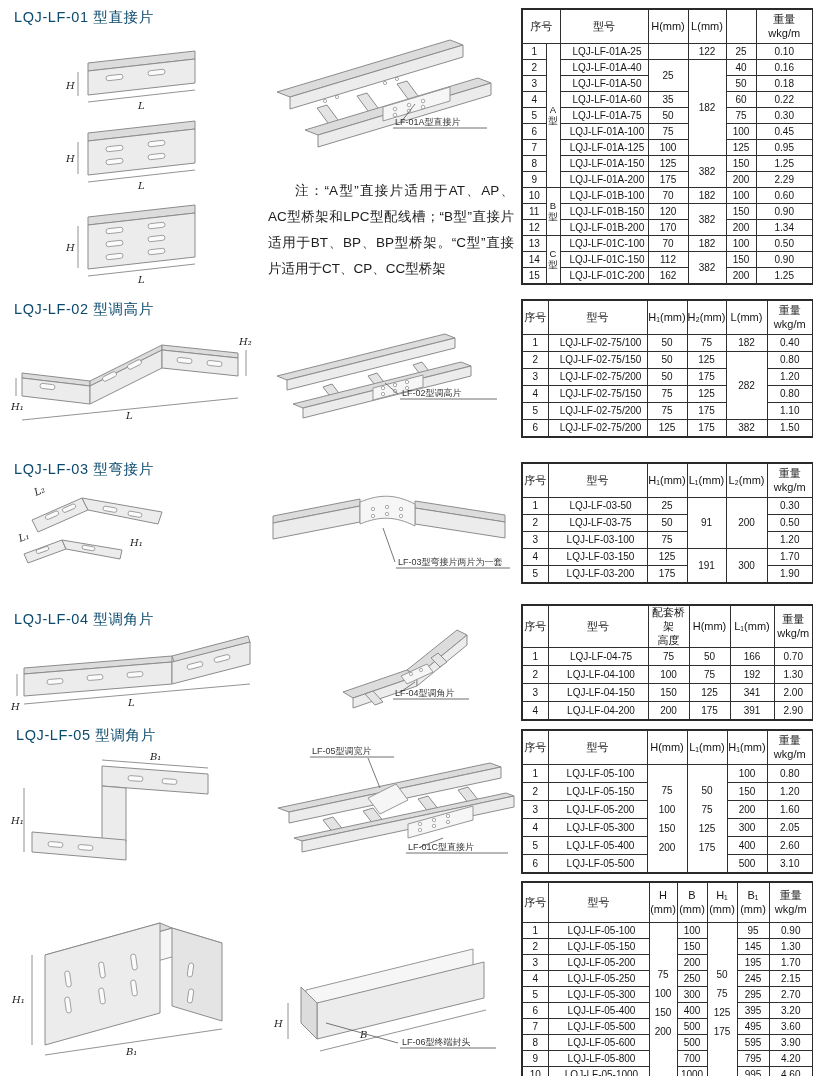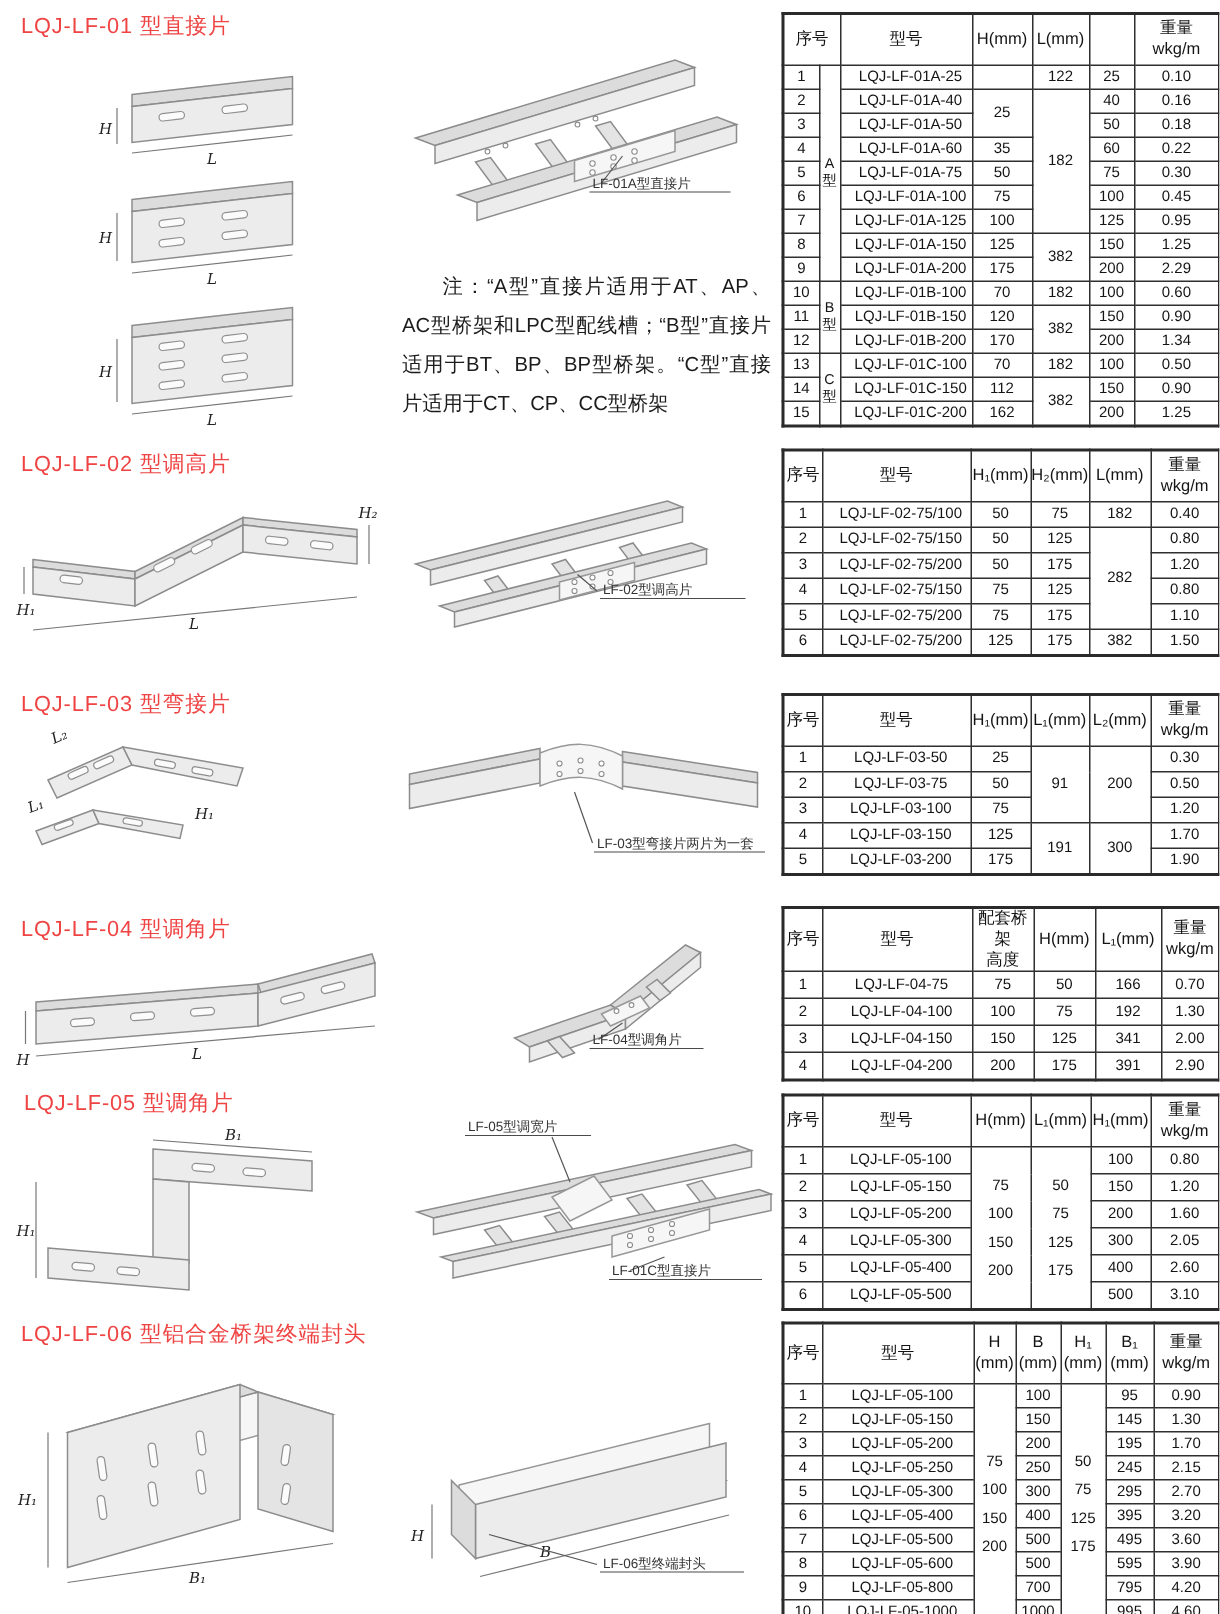--- a/index.html
+++ b/index.html
@@ -1,18 +1,18 @@
 <!DOCTYPE html>
 <html><head>
 <meta charset="utf-8">
 <style>
   html,body{margin:0;padding:0;background:#fff;}
   .page{position:relative;width:813px;height:1076px;background:#ffffff;overflow:hidden;
         font-family:"Liberation Sans",sans-serif;color:#1a1a1a;}
-  .sec-title{position:absolute;margin:0;font-size:14.5px;font-weight:400;letter-spacing:.6px;color:#ef4444;}
+  .sec-title{position:absolute;margin:0;font-size:14.5px;font-weight:400;letter-spacing:.6px;color:#0c4a6e;}
   .draw{position:absolute;}
   .note{position:absolute;font-size:13.5px;line-height:26px;color:#1c1c1c;text-align:justify;text-indent:2em;}
   .tbl{position:absolute;width:291px;}
   .tbl table{border-collapse:collapse;table-layout:fixed;width:291px;border:2px solid #2a2a2a;}
   .tbl th,.tbl td{border:1px solid #2f2f2f;text-align:center;vertical-align:middle;padding:0;
         color:#141414;white-space:pre-line;overflow:hidden;}
   .tbl th{height:33px;font-weight:400;font-size:11px;line-height:1.25;}
   .tbl td{font-size:10px;line-height:1.15;}
   .t1 td{height:15px}.t2 td,.t3 td{height:16px}.t4 td,.t5 td{height:17px}.t6 td{height:15px}
   .t6 th{height:39px}
@@ -685,21 +685,20 @@
           <tr>
             <td>6</td>
             <td class="model">LQJ-LF-05-500</td>
             <td>500</td>
             <td>3.10</td>
           </tr>
         </tbody>
       </table>
     </div>
 
-  <h2 class="sec-title" style="left:14px;top:880px">LQJ-LF-06 型铝合金桥架终端封头</h2>
 
   <svg class="draw" style="left:10px;top:905px" width="255" height="165" viewBox="0 0 255 165">
     <g>
       <polygon class="f3" points="47,55 162,23 212,38 97,70"></polygon>
       <polygon class="f2" points="35,50 150,18 162,23 47,55"></polygon>
       <polygon class="f1" points="35,50 150,18 150,108 35,140"></polygon>
       <polygon class="f4" points="162,23 212,38 212,116 162,101"></polygon>
       <rect class="slot" x="55.5" y="66" width="5" height="16" rx="2.5" transform="rotate(-8 58 74)"></rect>
       <rect class="slot" x="55.5" y="92" width="5" height="16" rx="2.5" transform="rotate(-8 58 100)"></rect>
       <rect class="slot" x="89.5" y="57" width="5" height="16" rx="2.5" transform="rotate(-8 92 65)"></rect>

